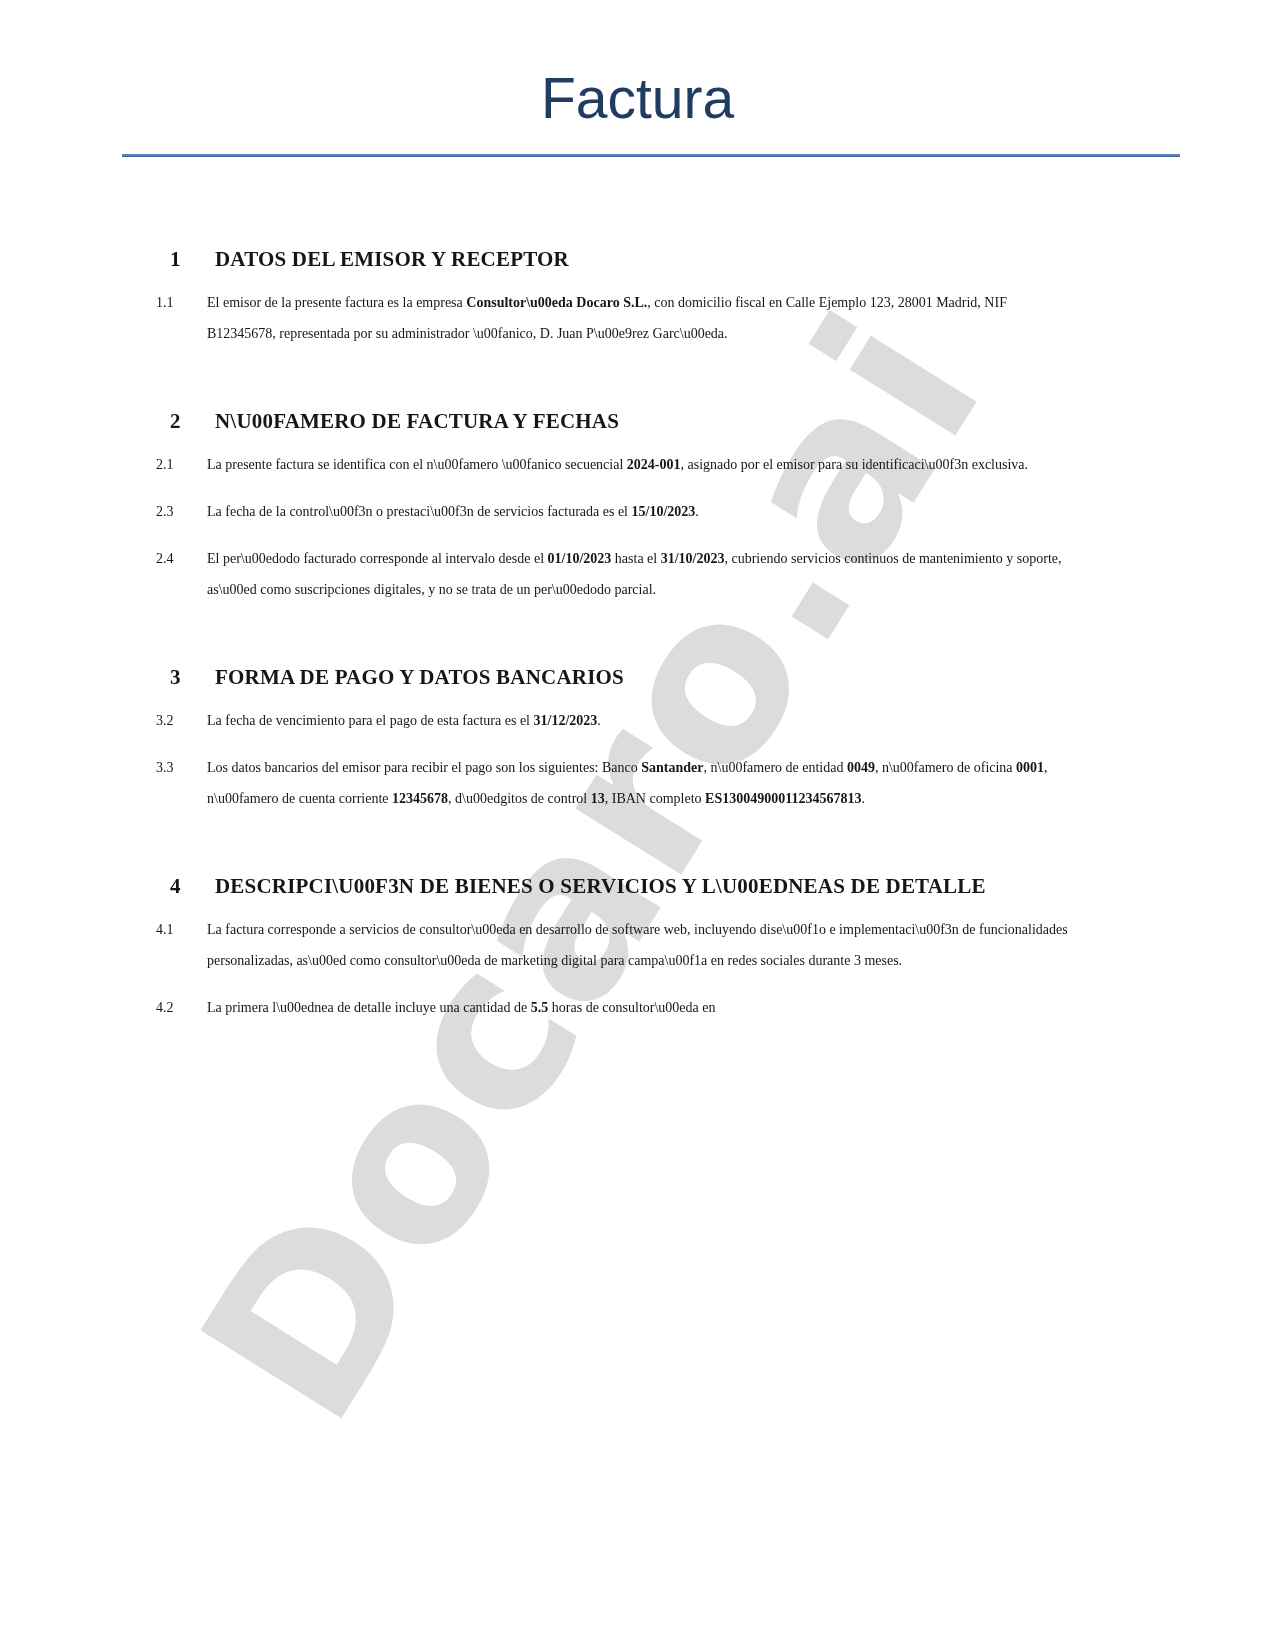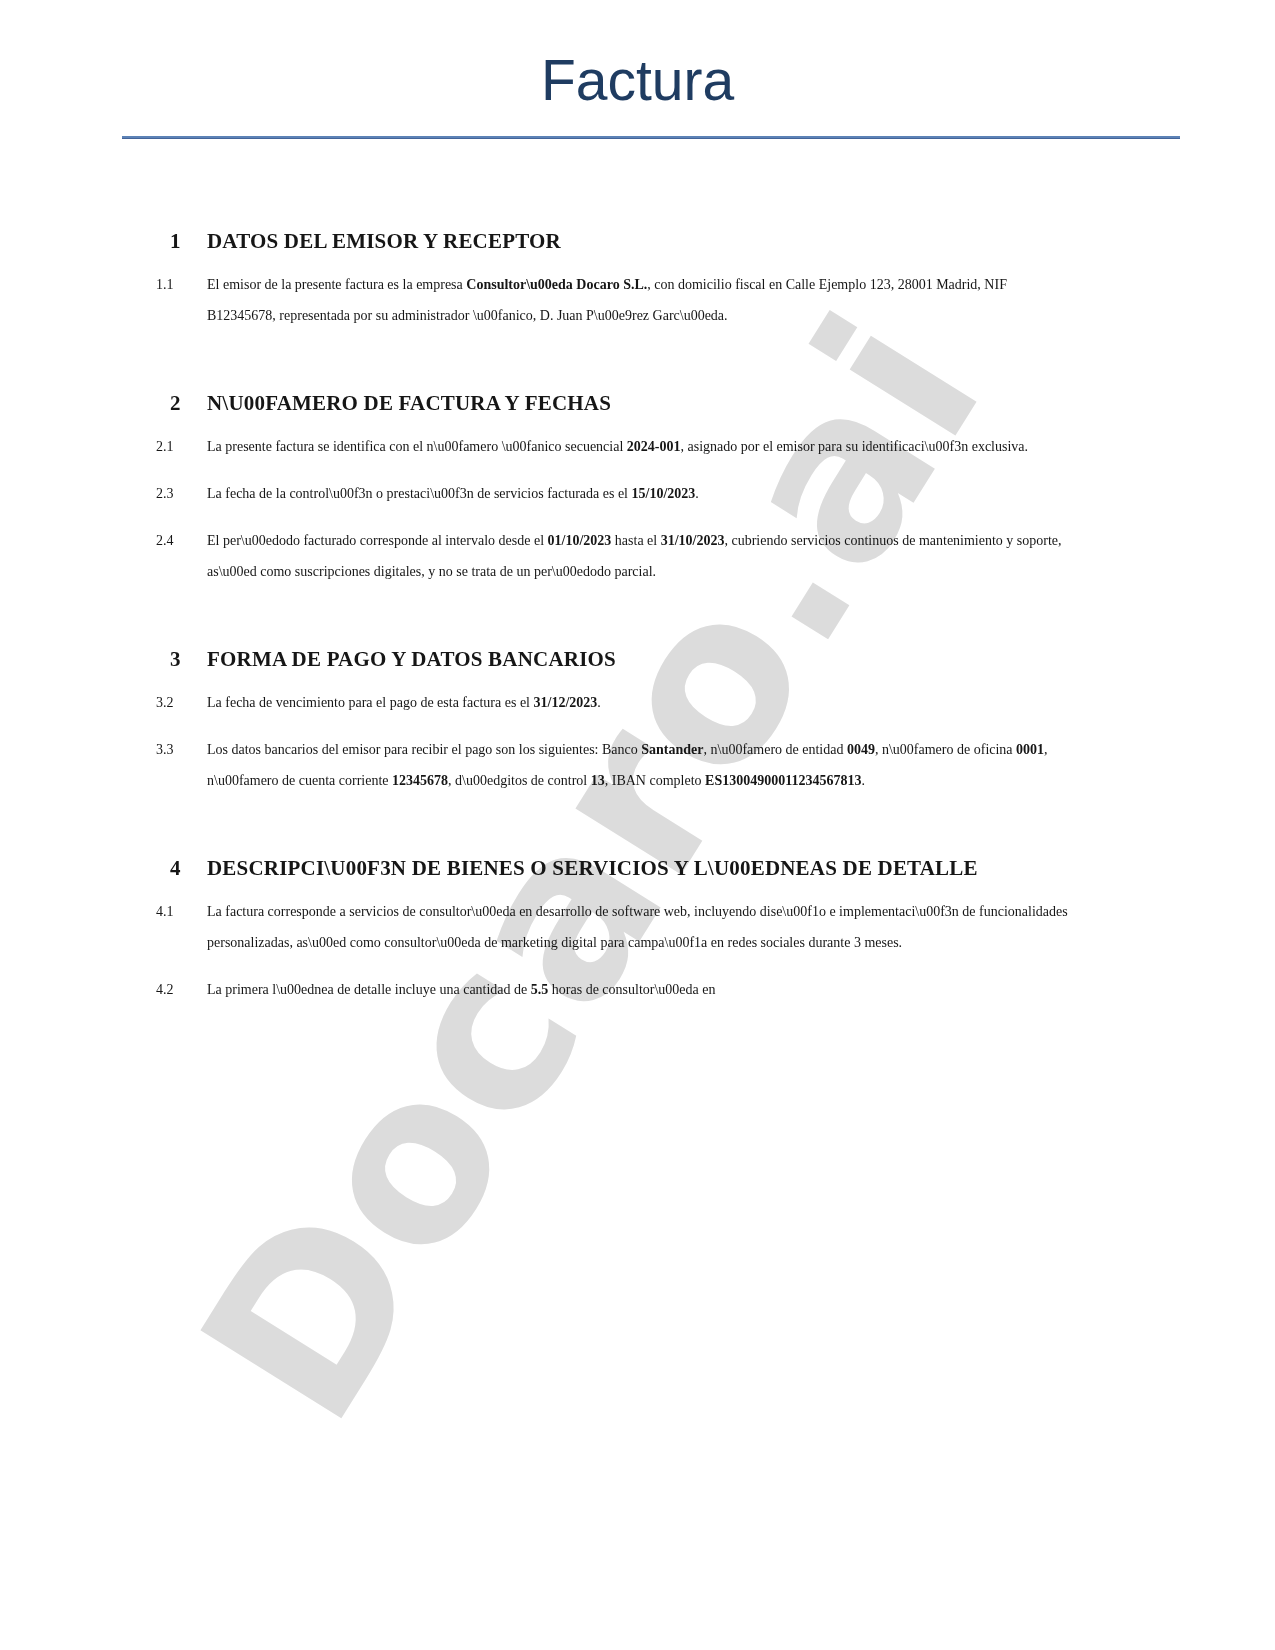--- a/index.html
+++ b/index.html
@@ -23,21 +23,21 @@
     font-size:228px;
     letter-spacing:2px;
     color:#dcdcdc;
     white-space:nowrap;
     z-index:0;
   }
   .doc-title {
     position:relative;
     z-index:1;
     margin:0;
-    padding-top:46px;
+    padding-top:64px;
     text-align:center;
     font-family:"Liberation Sans", sans-serif;
     font-weight:400;
     font-size:57px;
     line-height:68px;
     color:#1f3c61;
   }
   .title-rule {
     position:relative;
     z-index:1;
@@ -57,21 +57,21 @@
   .section { margin-top:57px; }
   .sec-heading {
     display:flex;
     font-weight:700;
     font-size:21px;
     line-height:30px;
     margin:0 0 13px 0;
     letter-spacing:0.2px;
   }
   .h-num { flex:0 0 51px; box-sizing:border-box; padding-left:14px; }
-  .h-text { flex:1; }
+  .h-text { flex:1;margin-left:8px; }
   .item {
     display:flex;
     margin-bottom:16px;
     font-size:14px;
     line-height:31px;
   }
   .i-num { flex:0 0 51px; }
   .i-body { flex:1; }
   .i-body b { font-weight:700; }
 </style>

